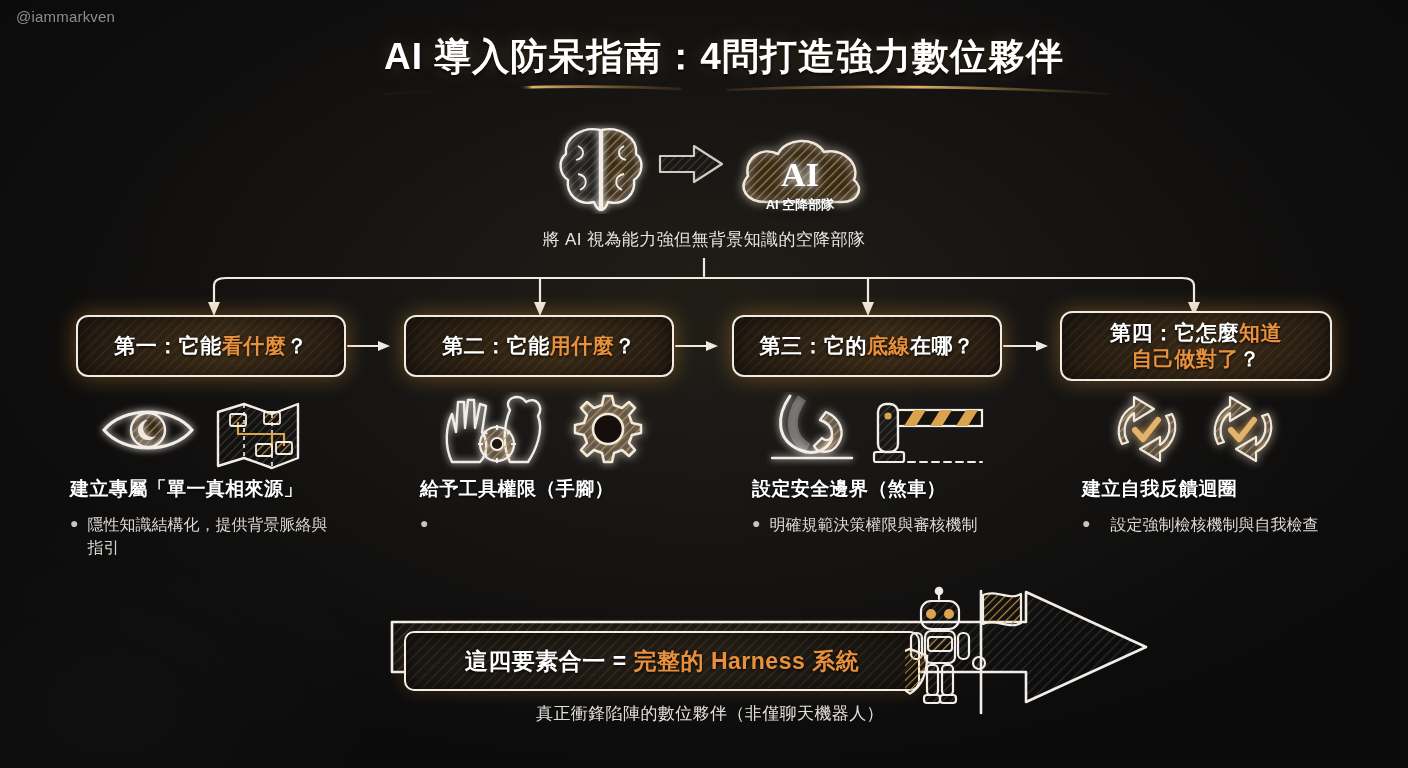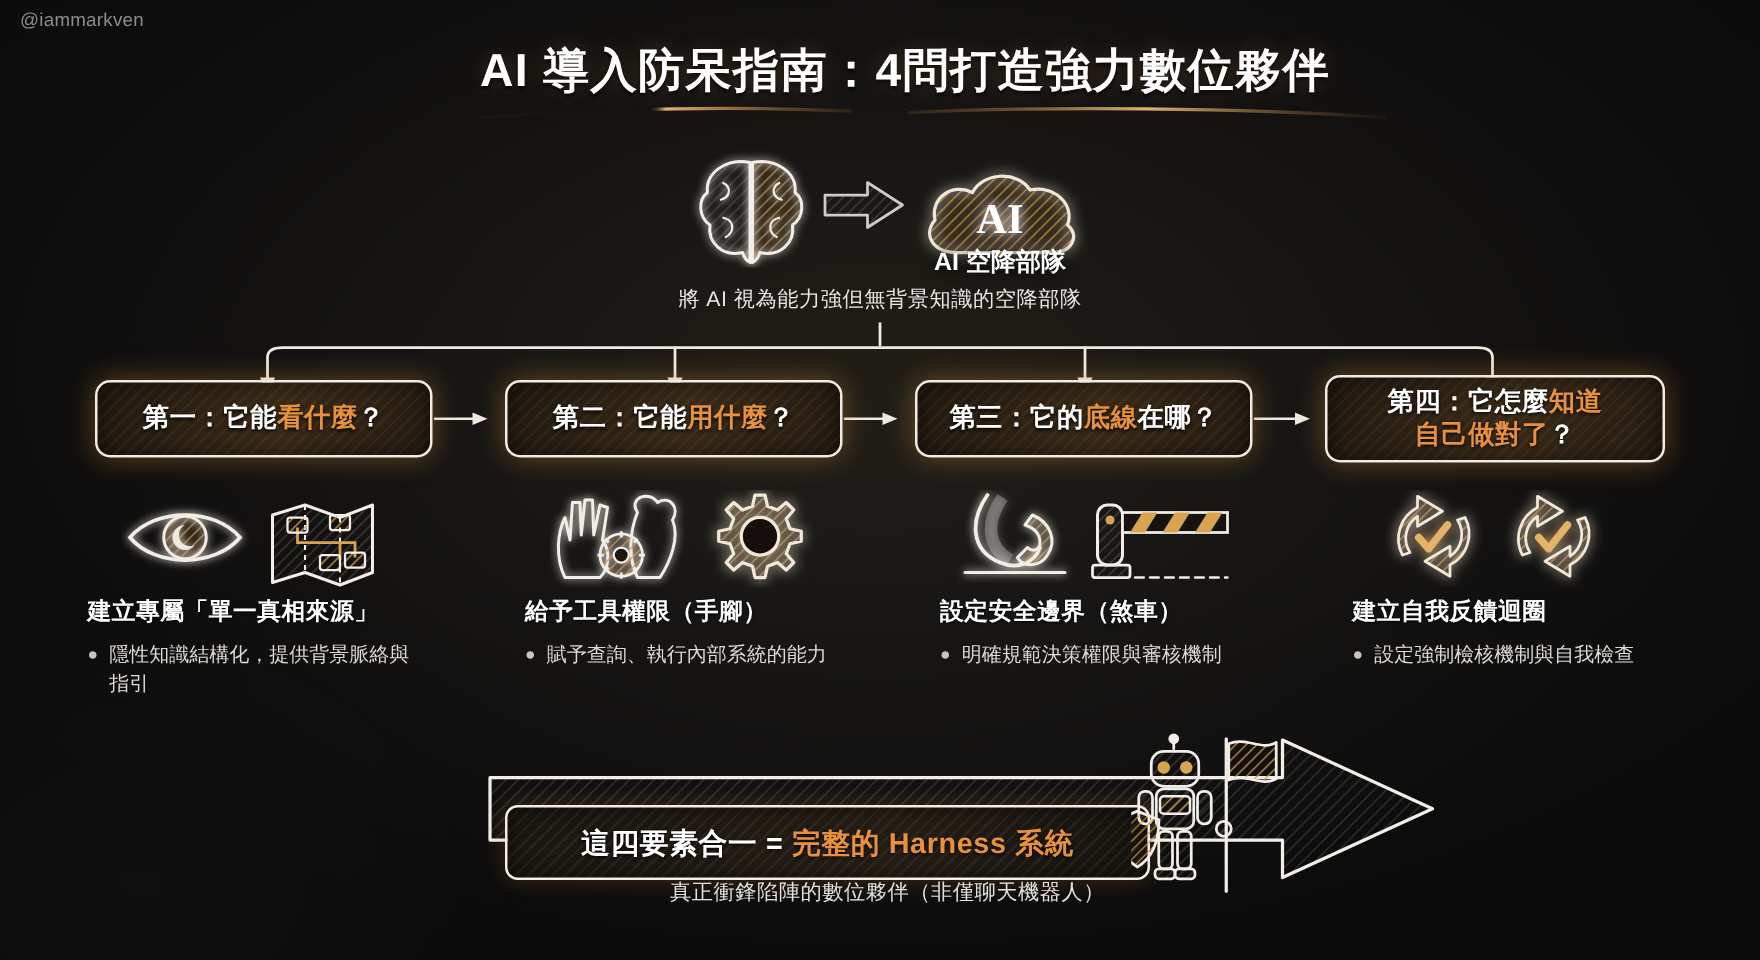--- a/index.html
+++ b/index.html
@@ -63,21 +63,21 @@
   .top-icons {
     position: absolute;
     left: 0; right: 0; top: 118px;
     height: 96px;
   }
   .cloud-label {
     position: absolute;
     left: 700px; top: 196px;
     width: 200px;
     text-align: center;
-    font-size: 20px;
+    font-size: 13px;
     font-weight: bold;
     color: #ffffff;
     text-shadow: 0 0 10px rgba(0,0,0,0.9);
   }
   .top-caption {
     position: absolute;
     left: 0; right: 0; top: 228px;
     text-align: center;
     font-size: 17px;
     color: #e8e6e2;
@@ -87,21 +87,21 @@
   
   .connector {
     position: absolute;
     left: 0; top: 258px;
     width: 1408px; height: 62px;
   }
 
   
   .steps {
     position: absolute;
-    left: 0; top: 297px;
+    left: 0; top: 308px;
     width: 1152px; height: 80px;
   }
   .step-box {
     position: absolute;
     box-sizing: border-box;
     height: 62px;
     border: 2px solid #f1ece3;
     border-radius: 12px;
     background:
       repeating-linear-gradient(135deg, rgba(255,255,255,0.045) 0px, rgba(255,255,255,0.045) 2px, rgba(0,0,0,0) 2px, rgba(0,0,0,0) 7px),
@@ -162,21 +162,21 @@
   .col-bullet .btxt { max-width: 250px; font-family: Liberation Serif, serif; }
 
   
   .bottom-arrow {
     position: absolute;
     left: 390px; top: 588px;
     width: 760px; height: 118px;
   }
   .banner {
     position: absolute;
-    left: 404px; top: 644px;
+    left: 404px; top: 631px;
     width: 516px; height: 60px;
     box-sizing: border-box;
     border: 2px solid #f2ede5;
     border-radius: 10px;
     background:
       repeating-linear-gradient(135deg, rgba(255,255,255,0.05) 0px, rgba(255,255,255,0.05) 2px, rgba(0,0,0,0) 2px, rgba(0,0,0,0) 7px),
       linear-gradient(100deg, #191510 0%, #241d14 60%, #15120e 100%);
     box-shadow: 0 0 18px rgba(226,152,58,0.22), inset 0 0 16px rgba(0,0,0,0.6);
     display: flex;
     align-items: center;
@@ -433,37 +433,36 @@
     <div class="col-bullet">
       <span class="dot">●</span>
       <span class="btxt">隱性知識結構化，提供背景脈絡與指引</span>
     </div>
   </div>
 
   <div class="col" style="left:420px;">
     <div class="col-title">給予工具權限（手腳）</div>
     <div class="col-bullet">
       <span class="dot">●</span>
-      <span class="btxt">賦予查詢、執行內部系統的能力</span>
     </div>
   </div>
 
   <div class="col" style="left:752px;">
     <div class="col-title">設定安全邊界（煞車）</div>
     <div class="col-bullet">
       <span class="dot">●</span>
       <span class="btxt">明確規範決策權限與審核機制</span>
     </div>
   </div>
 
   <div class="col" style="left:1082px;">
     <div class="col-title" style="">建立自我反饋迴圈</div>
     <div class="col-bullet">
       <span class="dot">●</span>
-      <span class="btxt" style="max-width:232px;">設定強制檢核機制與自我檢查</span>
+      <span class="btxt" style="max-width:232px;margin-left:11px;">設定強制檢核機制與自我檢查</span>
     </div>
   </div>
 
   <div class="bottom-arrow">
     <svg width="760" height="118" viewBox="0 0 760 118" xmlns="http://www.w3.org/2000/svg">
       <defs>
         <pattern id="h3" width="7" height="7" patternTransform="rotate(45)" patternUnits="userSpaceOnUse">
           <line x1="0" y1="0" x2="0" y2="7" stroke="#ffffff" stroke-opacity="0.13" stroke-width="2.4"></line>
         </pattern>
       </defs>

